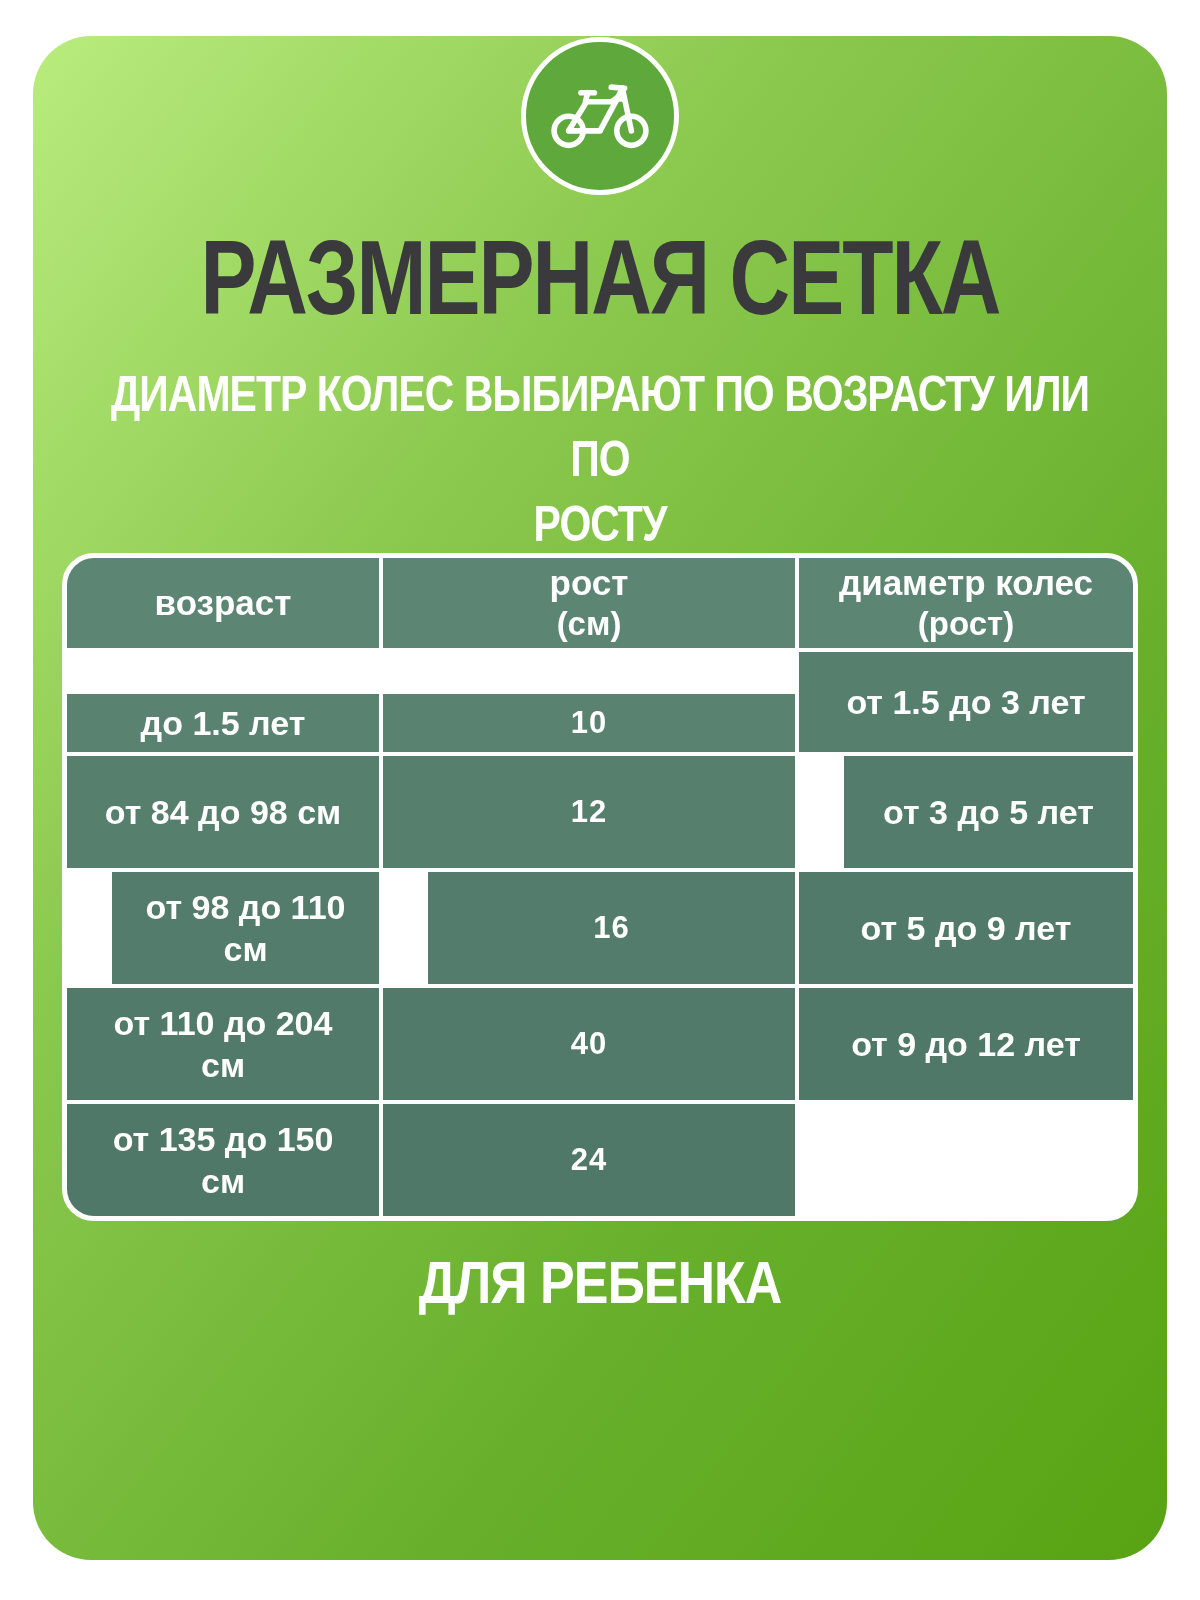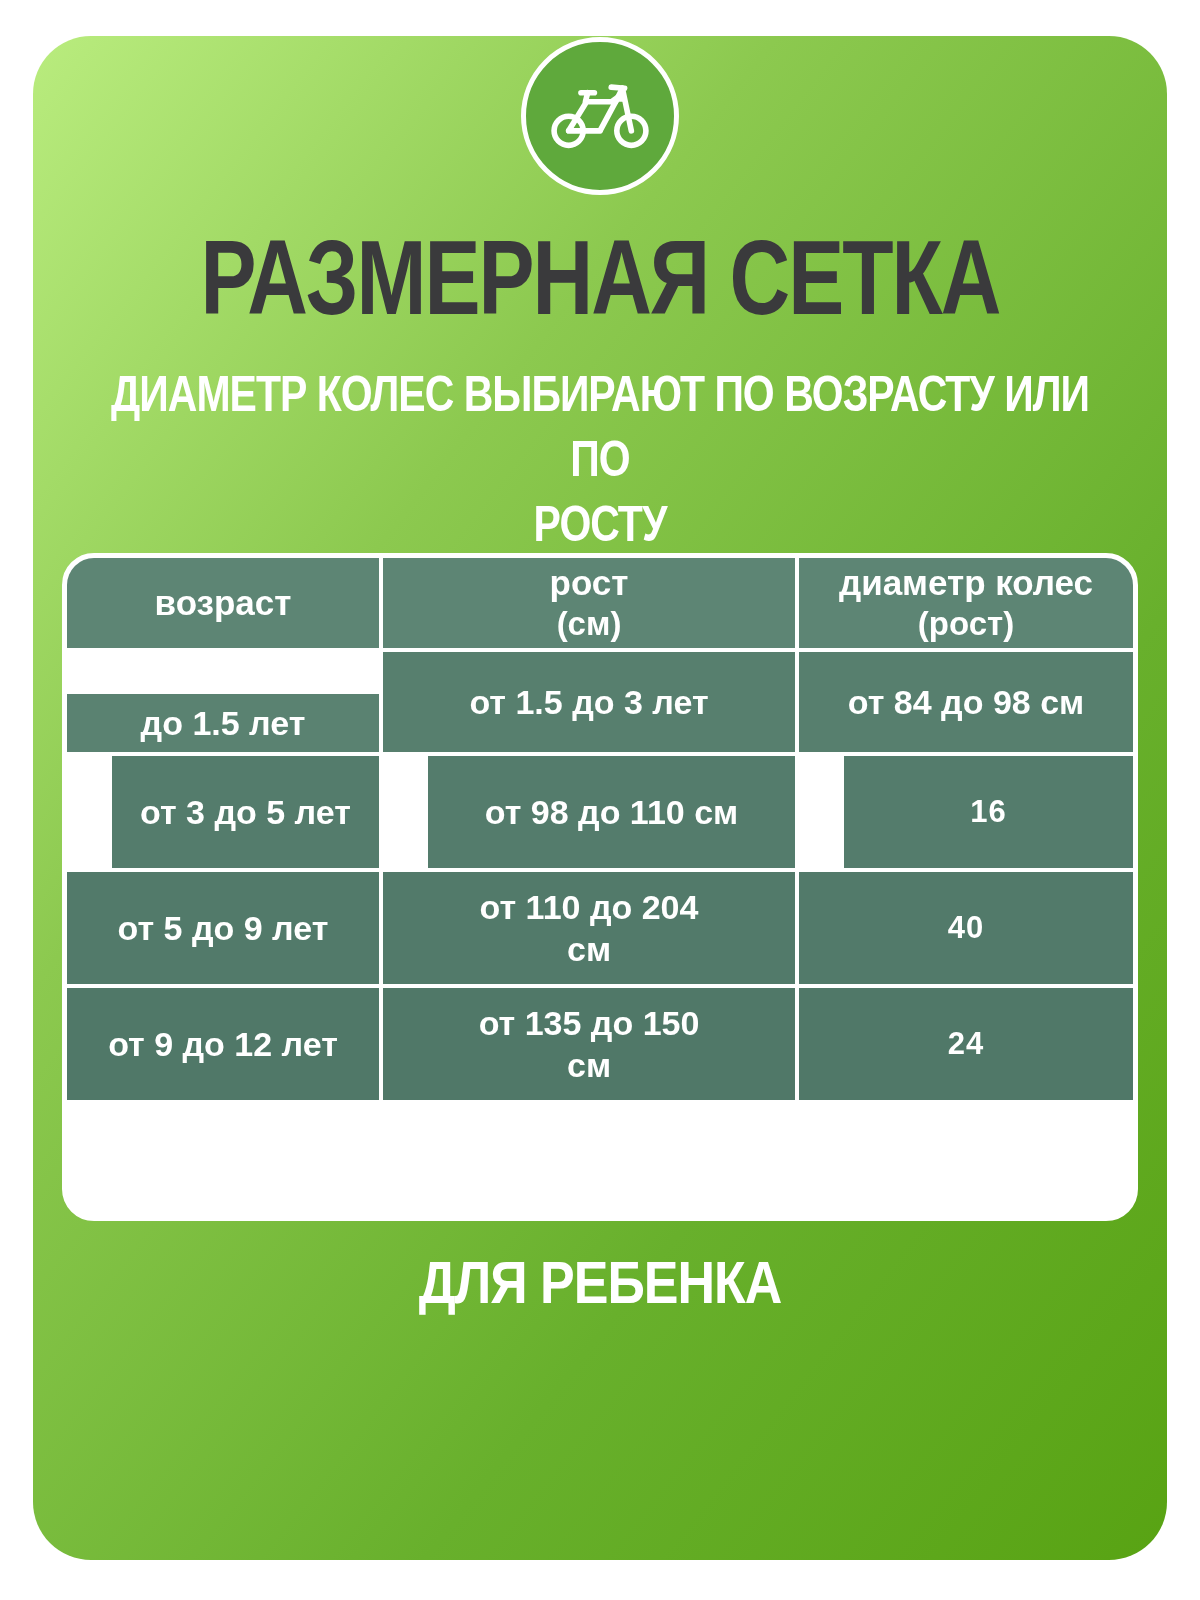--- a/index.html
+++ b/index.html
@@ -127,23 +127,25 @@
       <div class="cell head-cell r0">
         <span>рост</span>
         <span class="head-sub">(см)</span>
       </div>
       <div class="cell head-cell r0">
         <span>диаметр колес</span>
         <span class="head-sub">(рост)</span>
       </div>
 
       <div class="cell r1">до 1.5 лет</div>
+      <div class="cell num-cell r1">10</div>
 
       <div class="cell r2">от 1.5 до 3 лет</div>
       <div class="cell r2">от 84 до 98 см</div>
+      <div class="cell num-cell r2">12</div>
 
       <div class="cell r3">от 3 до 5 лет</div>
       <div class="cell r3">от 98 до 110 см</div>
       <div class="cell num-cell r3">16</div>
 
       <div class="cell r4">от 5 до 9 лет</div>
       <div class="cell r4">от 110 до 204
 см</div>
       <div class="cell num-cell r4">40</div>
 

